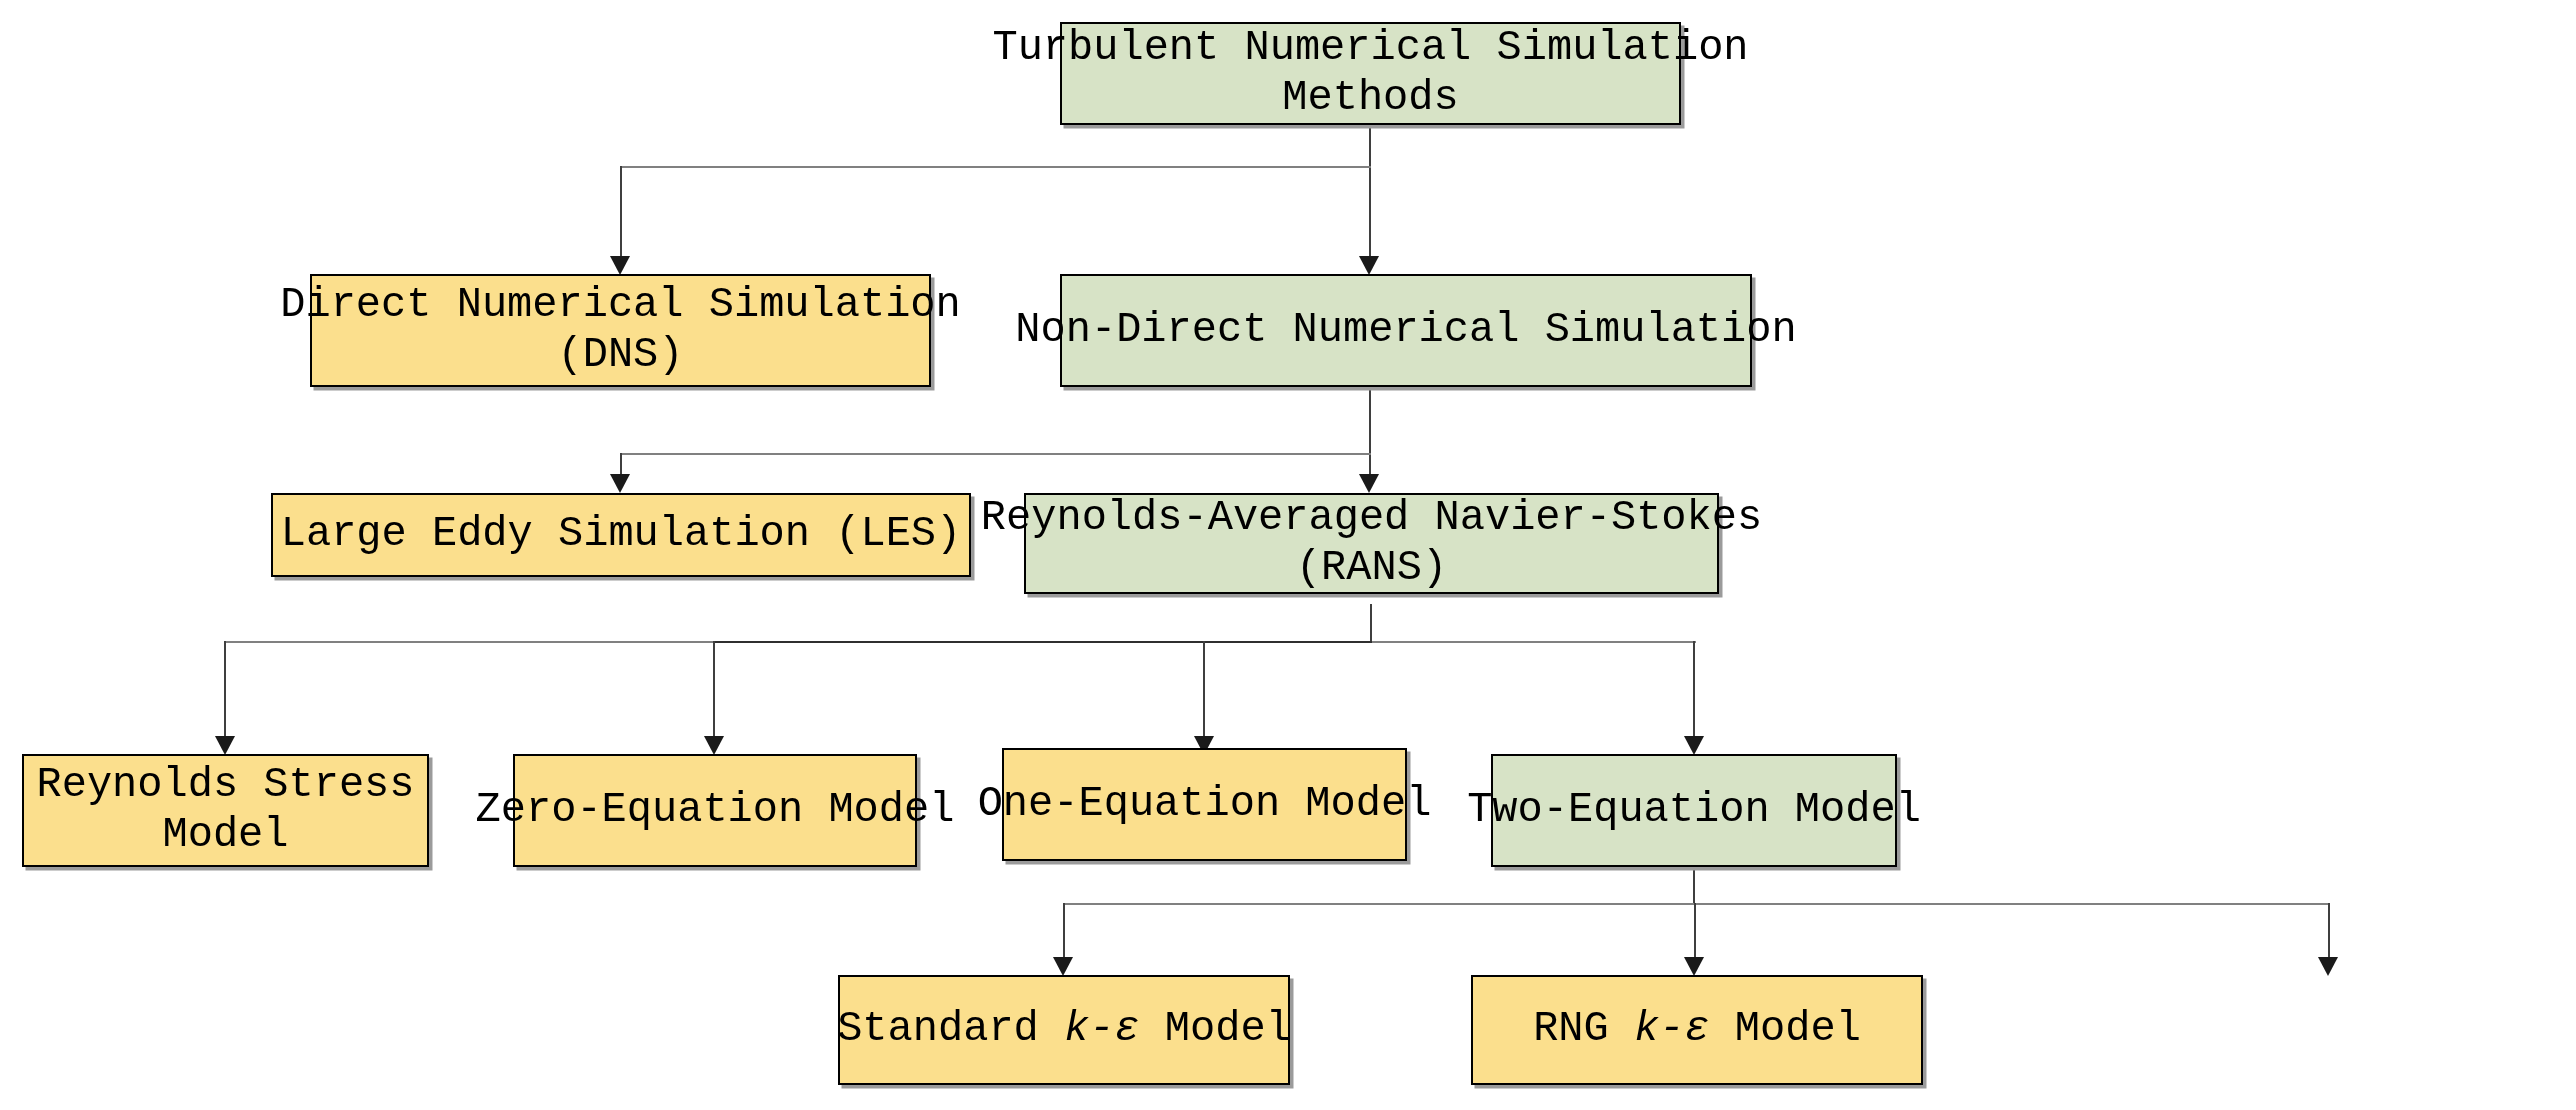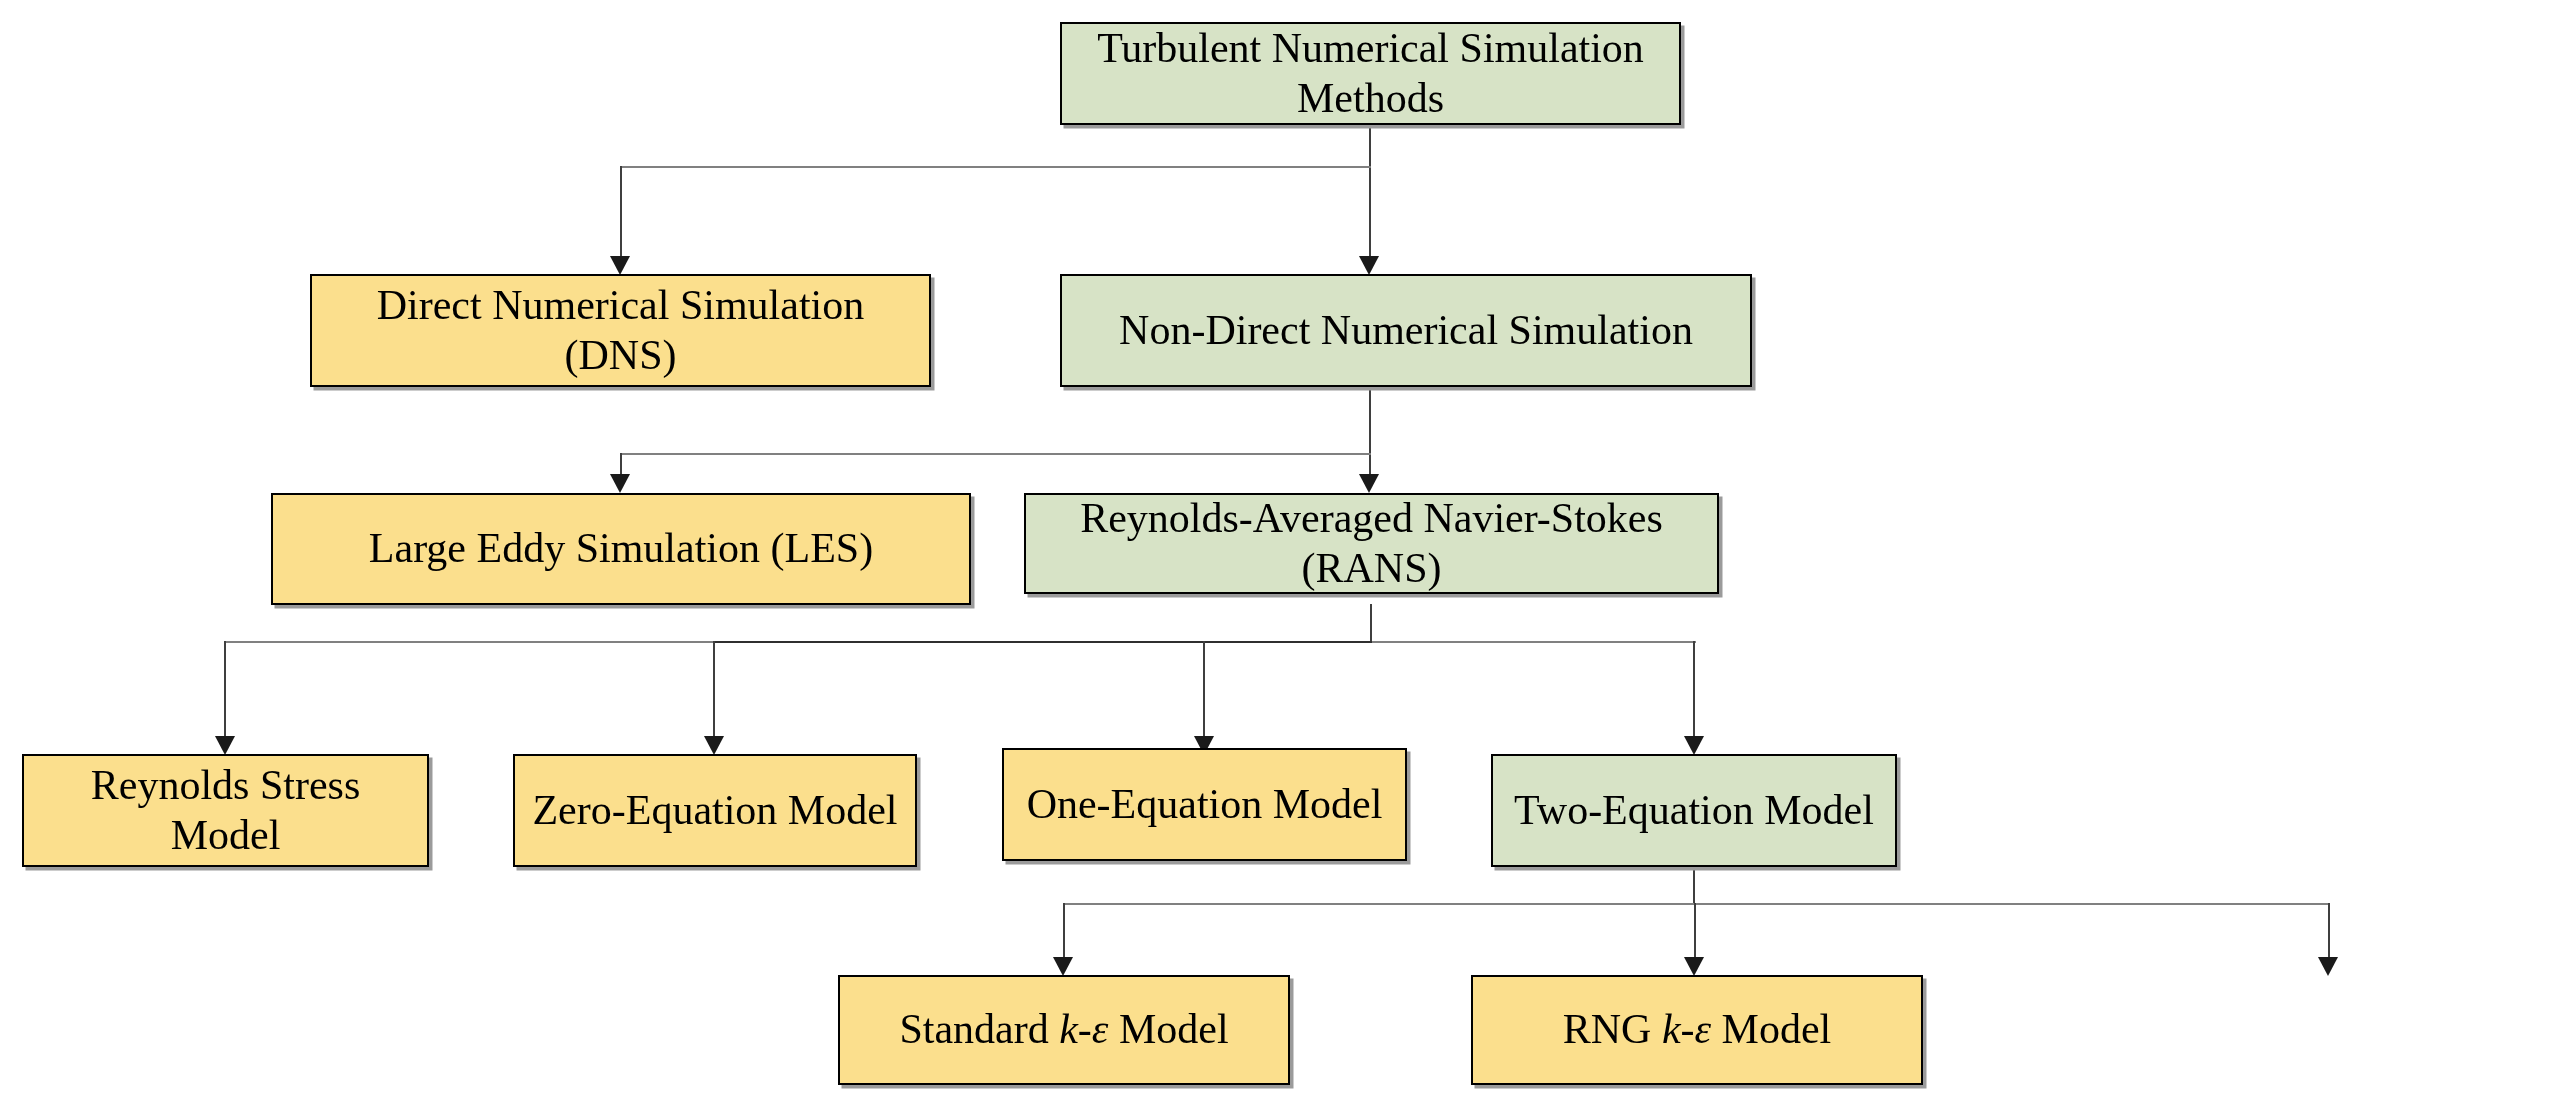--- a/index.html
+++ b/index.html
@@ -5,21 +5,21 @@
   html, body {
     margin: 0;
     padding: 0;
     background: #ffffff;
   }
   .canvas {
     position: relative;
     width: 2576px;
     height: 1111px;
     background: var(--background, #ffffff);
-    font-family: Liberation Serif, serif;
+    font-family: Liberation Mono, monospace;
     color: var(--text, #000000);
     overflow: hidden;
   }
   .node {
     position: absolute;
     box-sizing: border-box;
     border: 2.9px solid var(--border, #000000);
     box-shadow: 3.5px 3.5px 0 #9b9b9b;
     display: flex;
     flex-direction: column;
@@ -100,21 +100,21 @@
   </div>
 
   <div class="node yellow" style="left:310px; top:274px; width:621px; height:113px;">
     <span class="ln">Direct Numerical Simulation</span>
     <span class="ln">(DNS)</span>
   </div>
   <div class="node green" style="left:1060px; top:274px; width:692px; height:113px;">
     <span class="ln">Non-Direct Numerical Simulation</span>
   </div>
 
-  <div class="node yellow" style="left:271px; top:493px; width:700px; height:112px;">
+  <div class="node yellow" style="left:271px; top:493px; width:700px; height:84px;">
     <span class="ln">Large Eddy Simulation (LES)</span>
   </div>
   <div class="node green" style="left:1024px; top:493px; width:695px; height:101px;">
     <span class="ln">Reynolds-Averaged Navier-Stokes</span>
     <span class="ln">(RANS)</span>
   </div>
 
   <div class="node yellow" style="left:22px; top:754px; width:407px; height:113px;">
     <span class="ln">Reynolds Stress</span>
     <span class="ln">Model</span>

